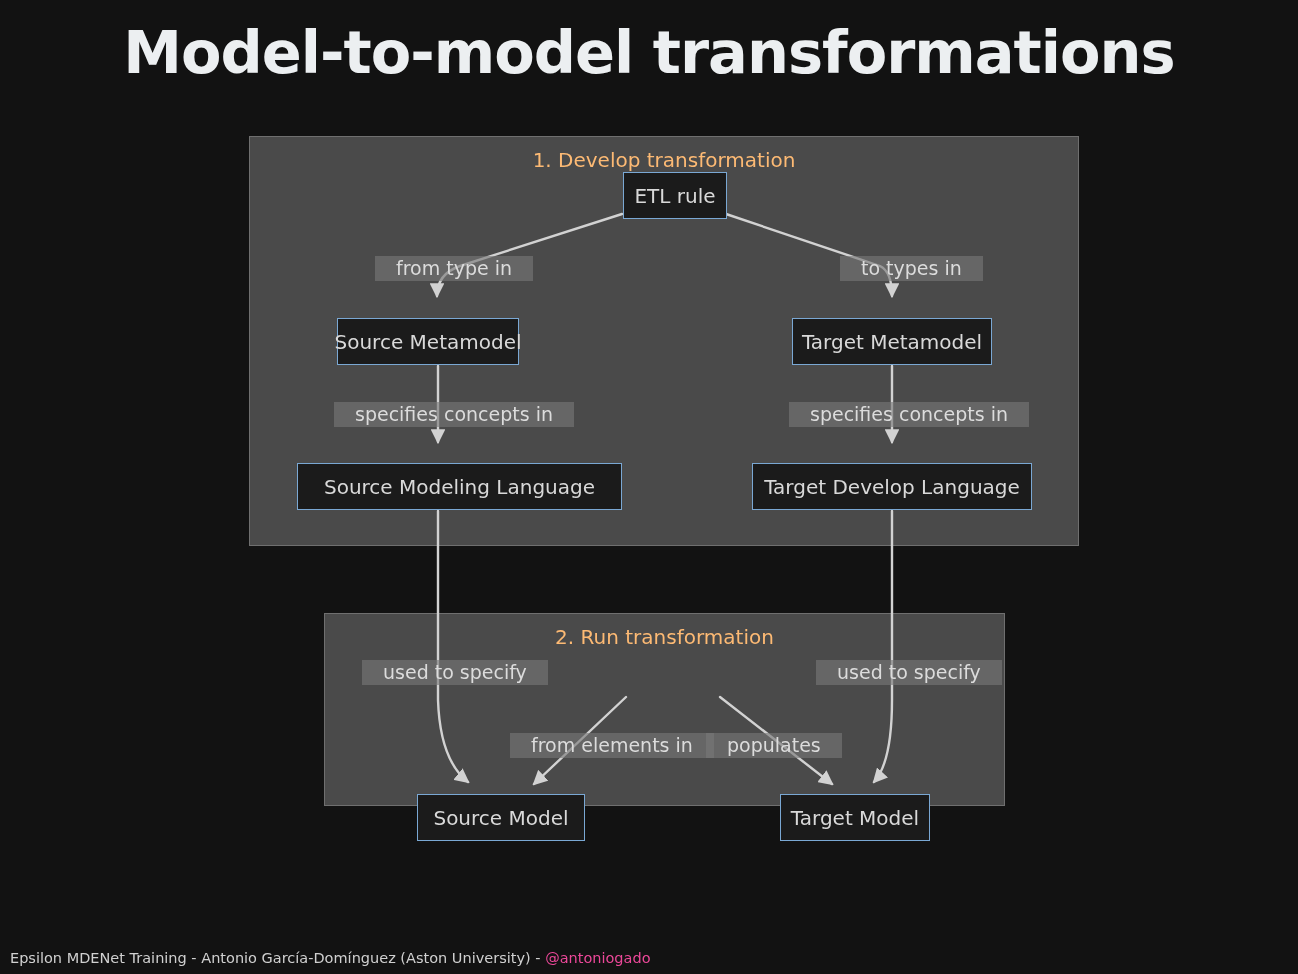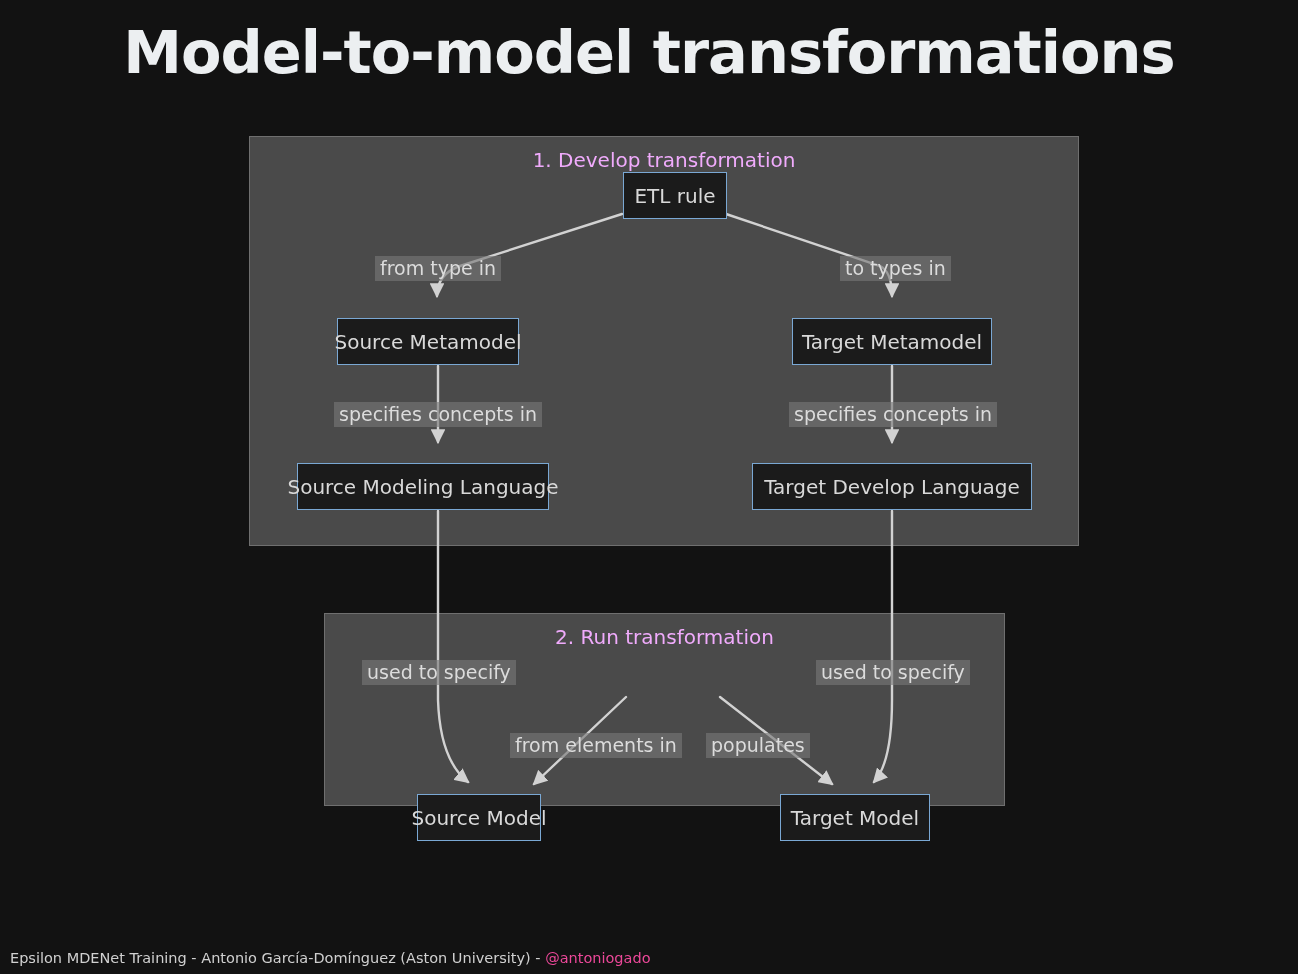--- a/index.html
+++ b/index.html
@@ -39,21 +39,21 @@
     box-sizing: border-box;
   }
   #group-develop { left: 249px; top: 136px; width: 830px; height: 410px; }
   #group-run     { left: 324px; top: 613px; width: 681px; height: 193px; }
 
   .group-title {
     position: absolute;
     width: 100%;
     text-align: center;
     top: 11px;
-    color: #f0abfc;
+    color: #fdba74;
     font-size: 20px;
     font-family: "DejaVu Sans", sans-serif;
     white-space: nowrap;
     pointer-events: none;
   }
 
   
   #edge-layer {
     position: absolute;
     left: 0; top: 0;
@@ -74,35 +74,35 @@
     display: flex;
     align-items: center;
     justify-content: center;
     white-space: nowrap;
     height: 47px;
   }
 
   #node-etl-rule           { left: 623px; top: 172px; width: 104px; }
   #node-source-metamodel   { left: 337px; top: 318px; width: 182px; }
   #node-target-metamodel   { left: 792px; top: 318px; width: 200px; }
-  #node-source-lang        { left: 297px; top: 463px; width: 252px; text-align: right; }
+  #node-source-lang        { left: 297px; top: 463px; width: 325px; text-align: right; }
   #node-target-lang        { left: 752px; top: 463px; width: 280px; }
   #node-etl-execution      { left: 594px; top: 649px; width: 159px; }
-  #node-source-model       { left: 417px; top: 794px; width: 124px; }
+  #node-source-model       { left: 417px; top: 794px; width: 168px; }
   #node-target-model       { left: 780px; top: 794px; width: 150px; }
 
   
   .edge-label {
     position: absolute;
     background: rgba(120,120,120,0.62);
     color: #dcdcdc;
     font-size: 19px;
     font-family: "DejaVu Sans", sans-serif;
     white-space: nowrap;
-    padding: 1px 5px;
+    padding: 1px 21px;
     line-height: 23px;
     box-sizing: border-box;
   }
   #lbl-from-type-in      { left: 375px; top: 256px; }
   #lbl-to-types-in       { left: 840px; top: 256px; }
   #lbl-spec-left         { left: 334px; top: 402px; }
   #lbl-spec-right        { left: 789px; top: 402px; }
   #lbl-used-left         { left: 362px; top: 660px; }
   #lbl-used-right        { left: 816px; top: 660px; }
   #lbl-from-elements     { left: 510px; top: 733px; }

